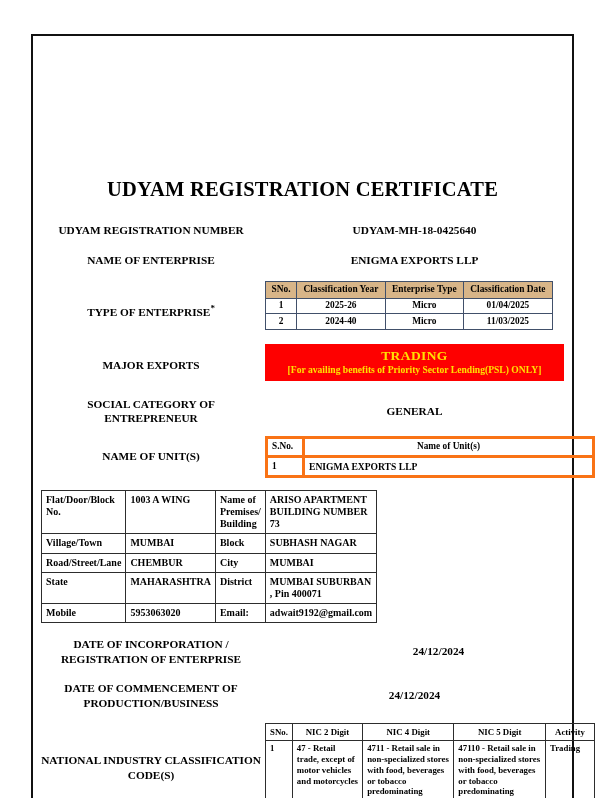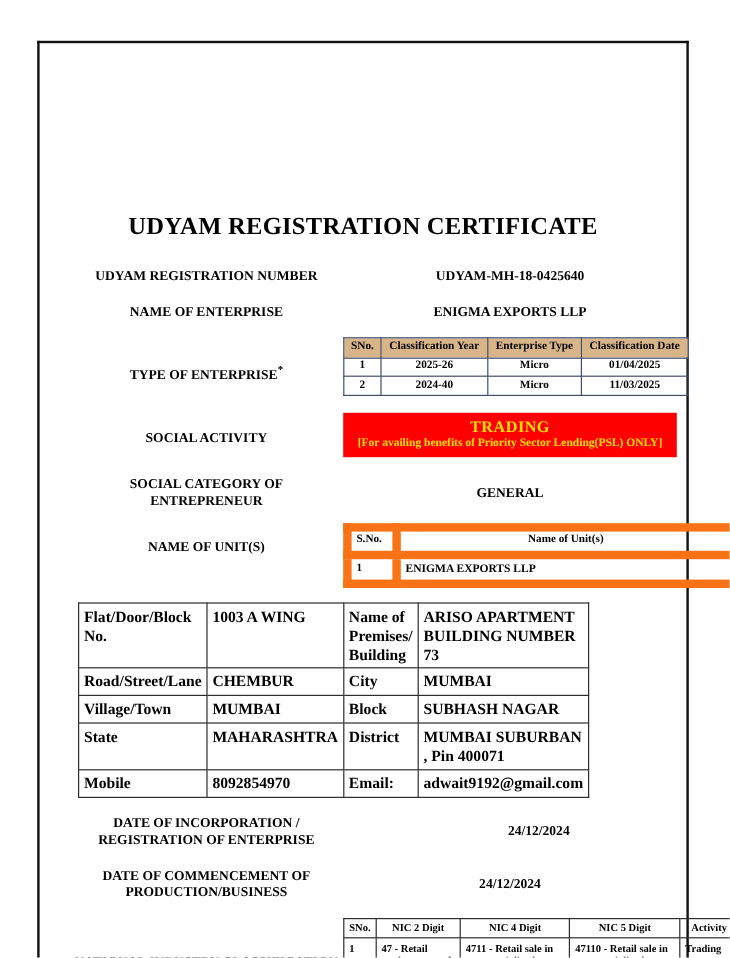--- a/index.html
+++ b/index.html
@@ -56,21 +56,20 @@
   }
   .lbl {
     width: 224px;
     flex: 0 0 224px;
     text-align: center;
     font-size: 11.3px;
     font-weight: bold;
     line-height: 1.28;
     box-sizing: border-box;
     padding-right: 4px;
-    margin-left: 21px;
   }
   .val {
     flex: 1 1 auto;
     font-size: 11.3px;
     font-weight: bold;
     text-align: center;
     line-height: 1.28;
   }
   .val-left {
     text-align: left;
@@ -140,33 +139,32 @@
     font-weight: bold;
     line-height: 1.2;
     margin-top: 1px;
   }
 
   
   .tbl-unit {
     width: 330px;
   }
   .tbl-unit th, .tbl-unit td {
-    border: 7px solid #f97316;
+    border: 3px solid #f97316;
     padding: 2.5px 4px;
   }
   .tbl-unit th.u-sno { width: 26px; text-align: left; }
   .tbl-unit th.u-name { text-align: center; }
   .tbl-unit td.u-sno { width: 26px; text-align: left; }
   .tbl-unit td.u-name { text-align: left; font-size: 9.6px; }
 
   
   .tbl-addr {
     width: 330px;
-    font-size: 13px;
-    margin-left: 24px;
+    font-size: 10px;
   }
   .tbl-addr td {
     border: 1px solid #2d2d2d;
     padding: 3px 4px;
     vertical-align: top;
   }
   .tbl-addr td.k { width: 72px; }
   .tbl-addr td.v1 { width: 92px; }
   .tbl-addr td.k2 { width: 56px; }
 
@@ -228,21 +226,21 @@
               <td>2024-40</td>
               <td>Micro</td>
               <td>11/03/2025</td>
             </tr>
           </tbody>
         </table>
       </div>
     </div>
 
     <div class="row" style="margin-top:14px;">
-      <div class="lbl" style="padding-top:14px;">SOCIAL ACTIVITY</div>
+      <div class="lbl" style="padding-top:14px;">MAJOR EXPORTS</div>
       <div class="val val-left banner-wrap">
         <div class="banner">
           <div class="banner-main">TRADING</div>
           <div class="banner-sub">[For availing benefits of Priority Sector Lending(PSL) ONLY]</div>
         </div>
       </div>
     </div>
 
     <div class="row" style="margin-top:16px;">
       <div class="lbl">SOCIAL CATEGORY OF ENTREPRENEUR</div>
@@ -273,40 +271,40 @@
       <div class="val val-left">
         <table class="tbl-addr">
           <tbody>
             <tr>
               <td class="k">Flat/Door/Block No.</td>
               <td class="v1">1003 A WING</td>
               <td class="k2">Name of Premises/ Building</td>
               <td>ARISO APARTMENT BUILDING NUMBER 73</td>
             </tr>
             <tr>
+              <td class="k">Village/Town</td>
+              <td class="v1">MUMBAI</td>
+              <td class="k2">Block</td>
+              <td>SUBHASH NAGAR</td>
+            </tr>
+            <tr>
               <td class="k">Road/Street/Lane</td>
               <td class="v1">CHEMBUR</td>
               <td class="k2">City</td>
               <td>MUMBAI</td>
             </tr>
             <tr>
-              <td class="k">Village/Town</td>
-              <td class="v1">MUMBAI</td>
-              <td class="k2">Block</td>
-              <td>SUBHASH NAGAR</td>
-            </tr>
-            <tr>
               <td class="k">State</td>
               <td class="v1">MAHARASHTRA</td>
               <td class="k2">District</td>
               <td>MUMBAI SUBURBAN , Pin 400071</td>
             </tr>
             <tr>
               <td class="k">Mobile</td>
-              <td class="v1">8092854970</td>
+              <td class="v1">5953063020</td>
               <td class="k2">Email:</td>
               <td>adwait9192@gmail.com</td>
             </tr>
           </tbody>
         </table>
       </div>
     </div>
 
     <div class="row" style="margin-top:14px;gap:48px;">
       <div class="lbl">DATE OF INCORPORATION / REGISTRATION OF ENTERPRISE</div>

